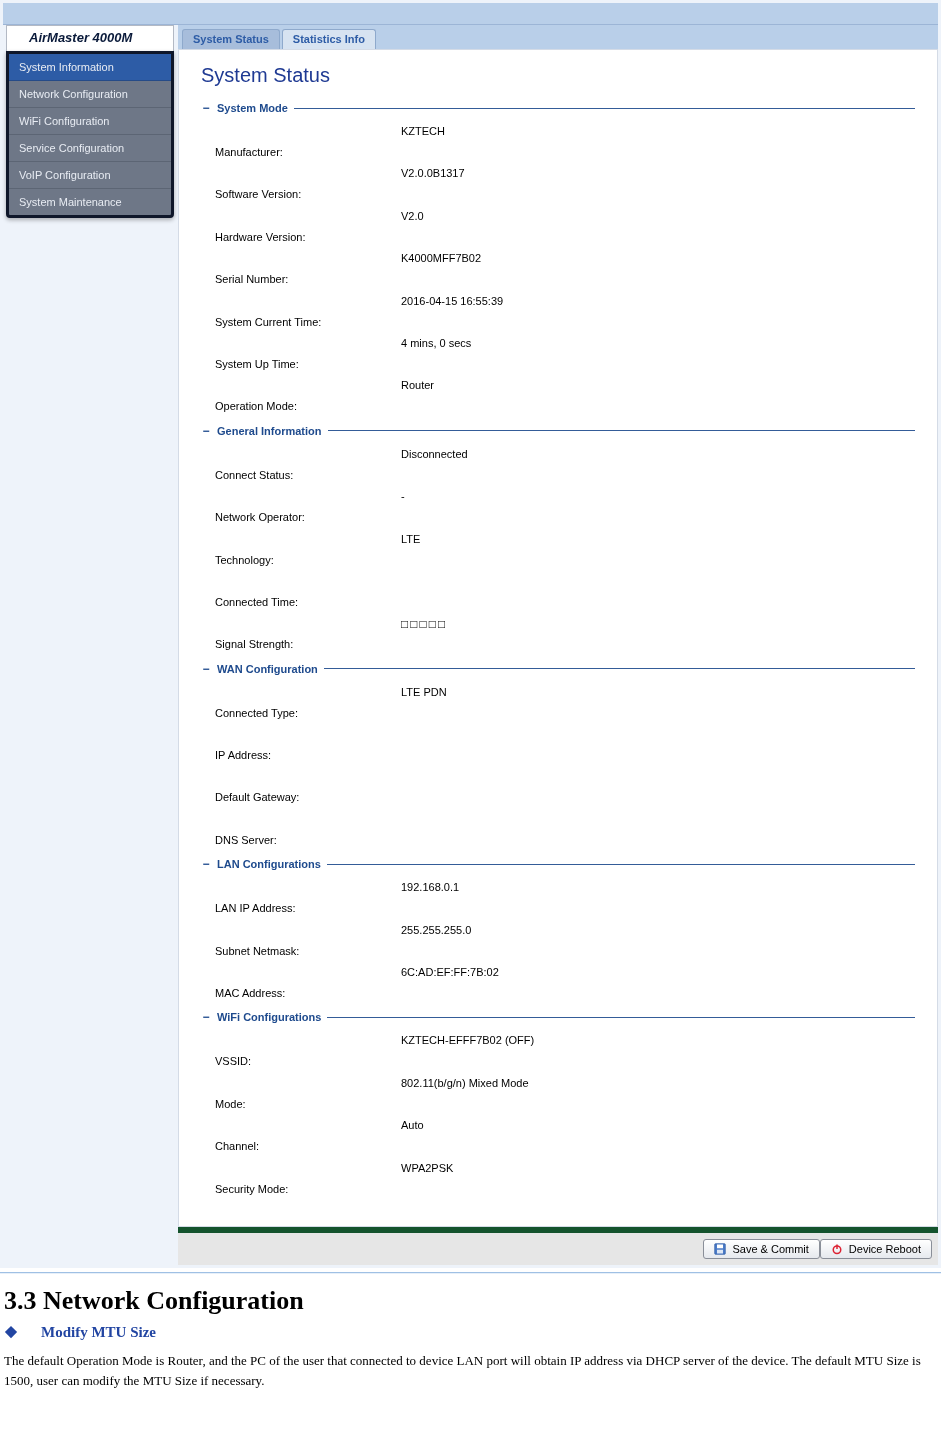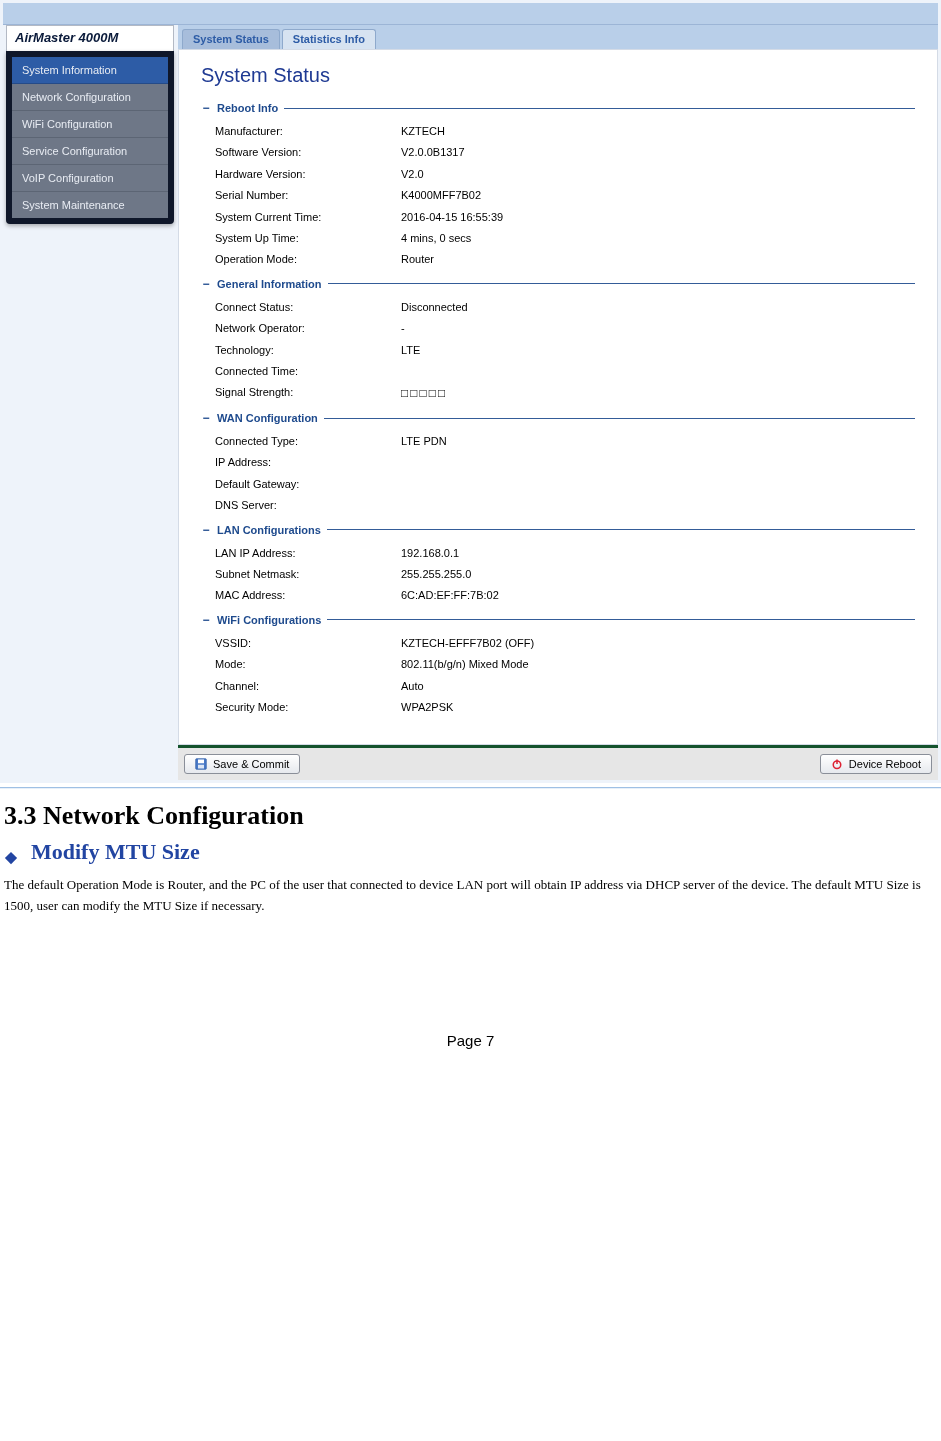--- a/index.html
+++ b/index.html
@@ -48,27 +48,27 @@
     flex:0 0 175px;
     padding:0 4px 0 3px;
   }
   .brand{
     background:#ffffff;
     color:#0a1a3a;
     font-family:"Arial Black", Arial, sans-serif;
     font-weight:900;
     font-style:italic;
     font-size:13px;
-    padding:4px 8px 6px;
+    padding:4px 22px 6px;
     border:1px solid #b3b9c4;
     border-bottom:none;
   }
   .menu{
     background:var(--bg-sidebar);
-    border:6px solid #0f172a;
+    border:3px solid #0f172a;
     border-radius:0 0 4px 4px;
     box-shadow:0 2px 4px rgba(0,0,0,0.3);
     overflow:hidden;
   }
   .menu-item{
     color:#e8ecf3;
     font-size:11px;
     padding:7px 10px;
     border-bottom:1px solid #5c6574;
     cursor:pointer;
@@ -146,30 +146,30 @@
     display:flex;
     font-size:11px;
     line-height:1.4;
     padding:3px 0;
   }
   .row .lbl{
     width:200px;
     flex:0 0 200px;
     padding-left:14px;
     color:#000;
+    margin-top:21px;
   }
   .row .val{flex:1;color:#000;}
   .signal-boxes{letter-spacing:2px;font-size:12px;}
   .footer-bar{
     background:var(--bg-footer);
-    border-top:3px solid #14532d;
+    border-top:6px solid #14532d;
     padding:6px;
     display:flex;
-    justify-content:space-between;
-    gap:14px;
+    justify-content:flex-end;
   }
   .fbtn{
     display:inline-flex;
     align-items:center;
     gap:6px;
     background:linear-gradient(#ffffff,#e6e9ee);
     border:1px solid var(--c-button-border);
     border-radius:3px;
     padding:3px 10px;
     font-size:11px;
@@ -190,23 +190,23 @@
   }
   .doc h3{
     font-size:26px;
     font-weight:bold;
     margin:6px 0 8px;
     font-family:"Times New Roman",serif;
   }
   .doc .sub{
     display:flex;
     align-items:center;
-    gap:13px;
+    gap:23px;
     color:var(--c-doc-blue);
-    font-size:22px;
+    font-size:15px;
     font-weight:bold;
     margin:4px 0 10px;
     font-family:"Times New Roman",serif;
   }
   .diamond{
     width:14px;height:14px;display:inline-block;
   }
   .doc p{
     font-size:13px;
     line-height:1.55;
@@ -243,21 +243,21 @@
         <div class="tab active">System Status</div>
         <div class="tab">Statistics Info</div>
       </div>
 
       <div class="panel">
         <div class="page-title">System Status</div>
 
         <div class="fieldset">
           <div class="fs-head">
             <span class="fs-toggle">−</span>
-            <span class="fs-title">Reboot Info</span>
+            <span class="fs-title">System Mode</span>
             <span class="fs-line"></span>
           </div>
           <div class="row">
               <span class="lbl">Manufacturer:</span>
               <span class="val">KZTECH</span>
             </div>
           <div class="row">
               <span class="lbl">Software Version:</span>
               <span class="val">V2.0.0B1317</span>
             </div>

